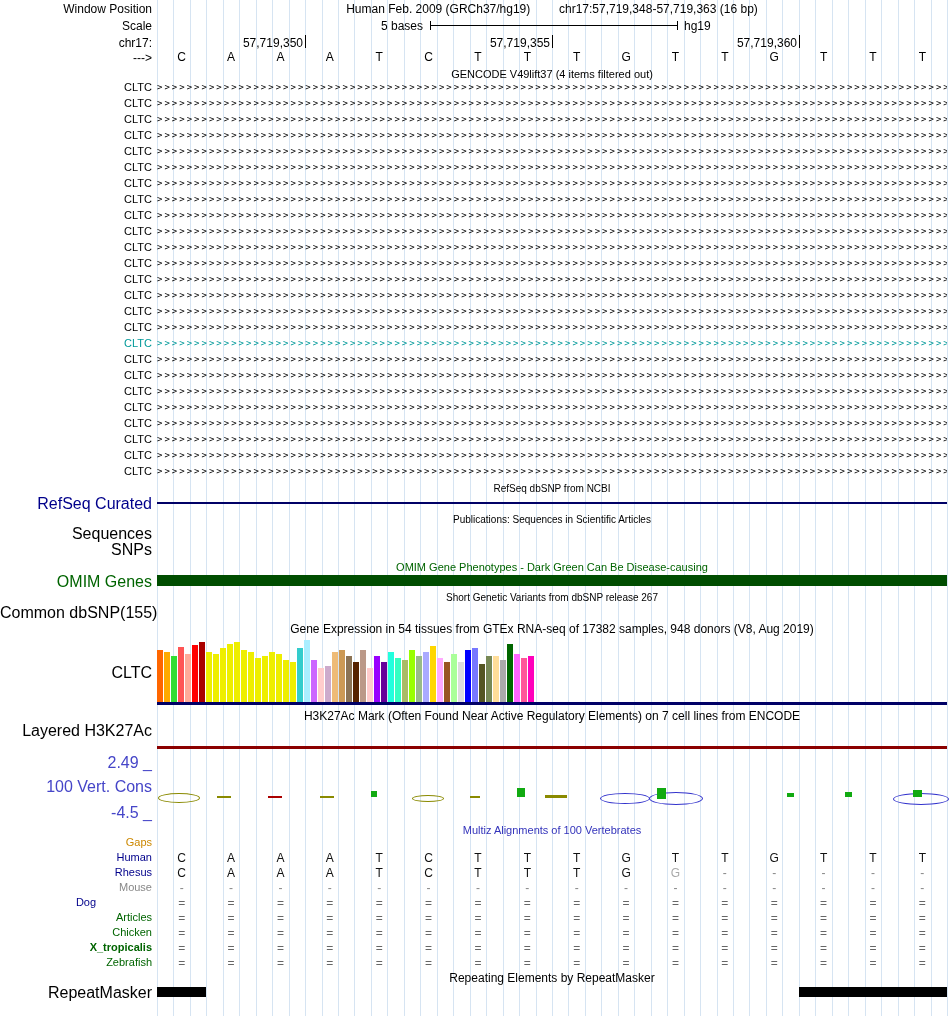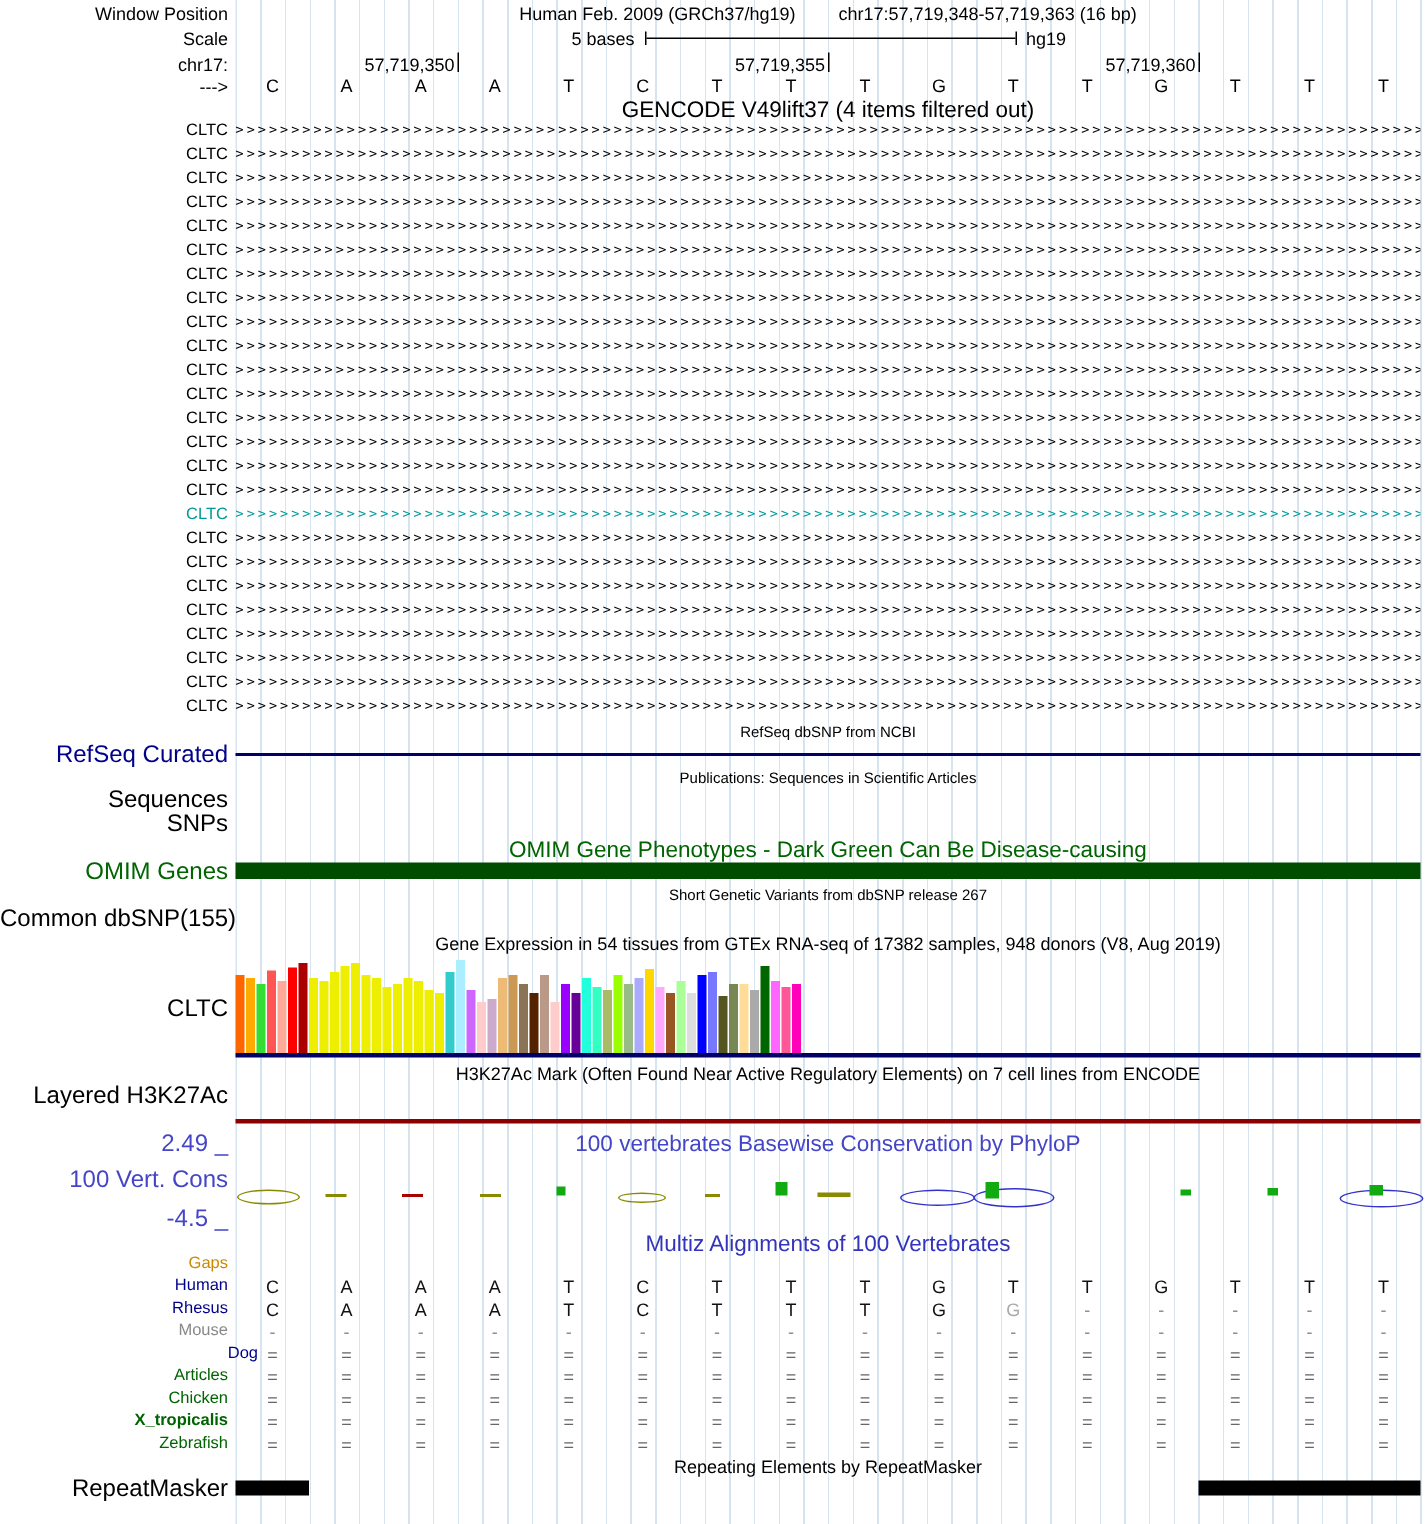--- a/index.html
+++ b/index.html
@@ -1,20 +1,20 @@
 <!DOCTYPE html>
 <html><head>
 <meta charset="utf-8">
 <style>
   html,body{margin:0;padding:0;background:#fff;}
   #page{position:relative;width:950px;height:1016px;background:#fff;
         font-family:"Liberation Sans","DejaVu Sans",sans-serif;color:#000;overflow:hidden;}
   .abs{position:absolute;}
   .lbl{position:absolute;left:0;width:152px;text-align:right;font-size:16px;line-height:13px;white-space:nowrap;}
-  .t{position:absolute;left:157px;width:790px;text-align:center;font-size:15px;line-height:14px;white-space:nowrap;}
+  .t{position:absolute;left:157px;width:790px;text-align:center;font-size:11px;line-height:14px;white-space:nowrap;}
   .small{font-size:10px;}
   .grid{position:absolute;left:156.5px;top:0;width:791px;height:1016px;
         background:repeating-linear-gradient(to right,#d6e4f2 0 1px,transparent 1px 16.4583px);}
   .bracket{position:absolute;height:9px;border-left:1px solid #000;border-right:1px solid #000;}
   .bracket::after{content:"";position:absolute;left:0;right:0;top:4px;height:1px;background:#000;}
   .hdr{font-size:12px;line-height:14px;}
 </style>
 </head>
 <body>
 
@@ -56,21 +56,20 @@
 
   <div class="t hdr" style="top:622px">Gene Expression in 54 tissues from GTEx RNA-seq of 17382 samples, 948 donors (V8, Aug 2019)</div>
   <div class="lbl" style="top:666px">CLTC</div>
   <div class="abs" style="left:157px;top:702px;width:790px;height:3px;background:#000066"></div>
 
   <div class="t hdr" style="top:709px">H3K27Ac Mark (Often Found Near Active Regulatory Elements) on 7 cell lines from ENCODE</div>
   <div class="lbl" style="top:724px">Layered H3K27Ac</div>
   <div class="abs" style="left:157px;top:746px;width:790px;height:3px;background:#8B0000"></div>
 
   <div class="lbl" style="top:756px;color:#4545c8">2.49 _</div>
-  <div class="t" style="top:756px;color:#4545c8">100 vertebrates Basewise Conservation by PhyloP</div>
   <div class="lbl" style="top:780px;color:#4545c8">100 Vert. Cons</div>
   <div class="lbl" style="top:806px;color:#4545c8">-4.5 _</div>
 
   <div class="t" style="top:823px;color:#3333bb">Multiz Alignments of 100 Vertebrates</div>
 
   <div class="t hdr" style="top:971px">Repeating Elements by RepeatMasker</div>
   <div class="lbl" style="top:986px">RepeatMasker</div>
 
 <div style="position: absolute; left: 199px; top: 36px; width: 104px; text-align: right; font-size: 12px;">57,719,350</div>
     <div style="position: absolute; left: 305px; top: 35px; width: 1px; height: 13px; background: rgb(0, 0, 0);"></div>
@@ -259,21 +258,21 @@
     <div style="position: absolute; left: 453.25px; top: 881px; width: 49.375px; text-align: center; font-size: 12px; color: rgb(136, 136, 136);">-</div>
     <div style="position: absolute; left: 502.625px; top: 881px; width: 49.375px; text-align: center; font-size: 12px; color: rgb(136, 136, 136);">-</div>
     <div style="position: absolute; left: 552px; top: 881px; width: 49.375px; text-align: center; font-size: 12px; color: rgb(136, 136, 136);">-</div>
     <div style="position: absolute; left: 601.375px; top: 881px; width: 49.375px; text-align: center; font-size: 12px; color: rgb(136, 136, 136);">-</div>
     <div style="position: absolute; left: 650.75px; top: 881px; width: 49.375px; text-align: center; font-size: 12px; color: rgb(136, 136, 136);">-</div>
     <div style="position: absolute; left: 700.125px; top: 881px; width: 49.375px; text-align: center; font-size: 12px; color: rgb(136, 136, 136);">-</div>
     <div style="position: absolute; left: 749.5px; top: 881px; width: 49.375px; text-align: center; font-size: 12px; color: rgb(136, 136, 136);">-</div>
     <div style="position: absolute; left: 798.875px; top: 881px; width: 49.375px; text-align: center; font-size: 12px; color: rgb(136, 136, 136);">-</div>
     <div style="position: absolute; left: 848.25px; top: 881px; width: 49.375px; text-align: center; font-size: 12px; color: rgb(136, 136, 136);">-</div>
     <div style="position: absolute; left: 897.625px; top: 881px; width: 49.375px; text-align: center; font-size: 12px; color: rgb(136, 136, 136);">-</div>
-    <div style="position: absolute; left: 0px; top: 896px; width: 172px; text-align: right; font-size: 11px; line-height: 13px; color: rgb(0, 0, 139);">Dog</div>
+    <div style="position: absolute; left: 0px; top: 896px; width: 172px; text-align: center; font-size: 11px; line-height: 13px; color: rgb(0, 0, 139);">Dog</div>
     <div style="position: absolute; left: 157px; top: 896px; width: 49.375px; text-align: center; font-size: 12px; color: rgb(102, 102, 102);">=</div>
     <div style="position: absolute; left: 206.375px; top: 896px; width: 49.375px; text-align: center; font-size: 12px; color: rgb(102, 102, 102);">=</div>
     <div style="position: absolute; left: 255.75px; top: 896px; width: 49.375px; text-align: center; font-size: 12px; color: rgb(102, 102, 102);">=</div>
     <div style="position: absolute; left: 305.125px; top: 896px; width: 49.375px; text-align: center; font-size: 12px; color: rgb(102, 102, 102);">=</div>
     <div style="position: absolute; left: 354.5px; top: 896px; width: 49.375px; text-align: center; font-size: 12px; color: rgb(102, 102, 102);">=</div>
     <div style="position: absolute; left: 403.875px; top: 896px; width: 49.375px; text-align: center; font-size: 12px; color: rgb(102, 102, 102);">=</div>
     <div style="position: absolute; left: 453.25px; top: 896px; width: 49.375px; text-align: center; font-size: 12px; color: rgb(102, 102, 102);">=</div>
     <div style="position: absolute; left: 502.625px; top: 896px; width: 49.375px; text-align: center; font-size: 12px; color: rgb(102, 102, 102);">=</div>
     <div style="position: absolute; left: 552px; top: 896px; width: 49.375px; text-align: center; font-size: 12px; color: rgb(102, 102, 102);">=</div>
     <div style="position: absolute; left: 601.375px; top: 896px; width: 49.375px; text-align: center; font-size: 12px; color: rgb(102, 102, 102);">=</div>

